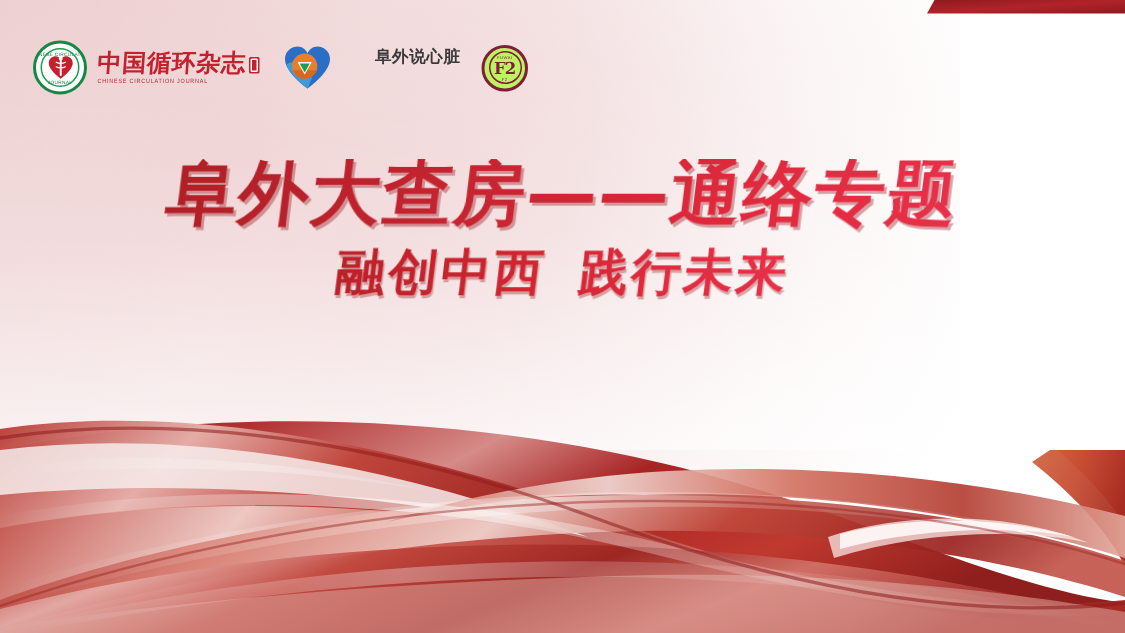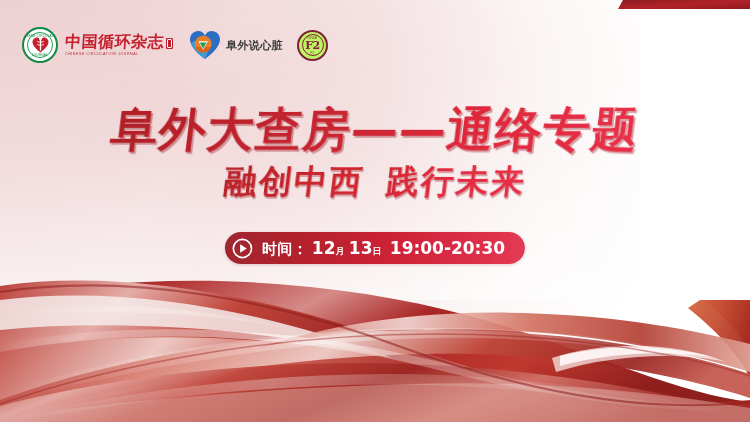--- a/index.html
+++ b/index.html
@@ -157,22 +157,23 @@
     margin-top: 2px;
     white-space: nowrap;
     transform: scaleY(1.15);
     transform-origin: left top;
   }
 
   
   .heart-logo {
     margin-left: 16px;
     display: flex;
-    align-items: center;
-    flex: 0 0 auto;
+    align-items: flex-start;
+    flex: 0 0 auto;
+    gap: 24px;
   }
   .heart-mark {
     position: relative;
     width: 32px; height: 30px;
     flex: 0 0 auto;
   }
   .heart-logo .heart-label {
     margin-left: 5px;
     font-size: 11px;
     font-weight: 700;
@@ -459,28 +460,14 @@
     </div>
   </div>
 
   <div class="title-block">
     <div class="main-title">阜外大查房——通络专题</div>
     <div>
       <div class="sub-title"><span>融创中西</span><span class="gap"></span><span>践行未来</span></div>
     </div>
   </div>
 
-  <div class="time-pill">
-    <svg class="play-icon" viewBox="0 0 24 24">
-      <circle cx="12" cy="12" r="10.4" fill="none" stroke="#ffffff" stroke-width="1.9"></circle>
-      <path d="M9.4 7.2 L 17 12 L 9.4 16.8 Z" fill="#ffffff"></path>
-    </svg>
-    <div class="time-text">
-      <span class="lab">时间：</span>
-      <span class="num">12</span>
-      <span class="unit">月</span>
-      <span class="num">13</span>
-      <span class="unit">日</span>
-      <span class="range">19:00-20:30</span>
-    </div>
-  </div>
 
 </div>
 
 </body></html>

